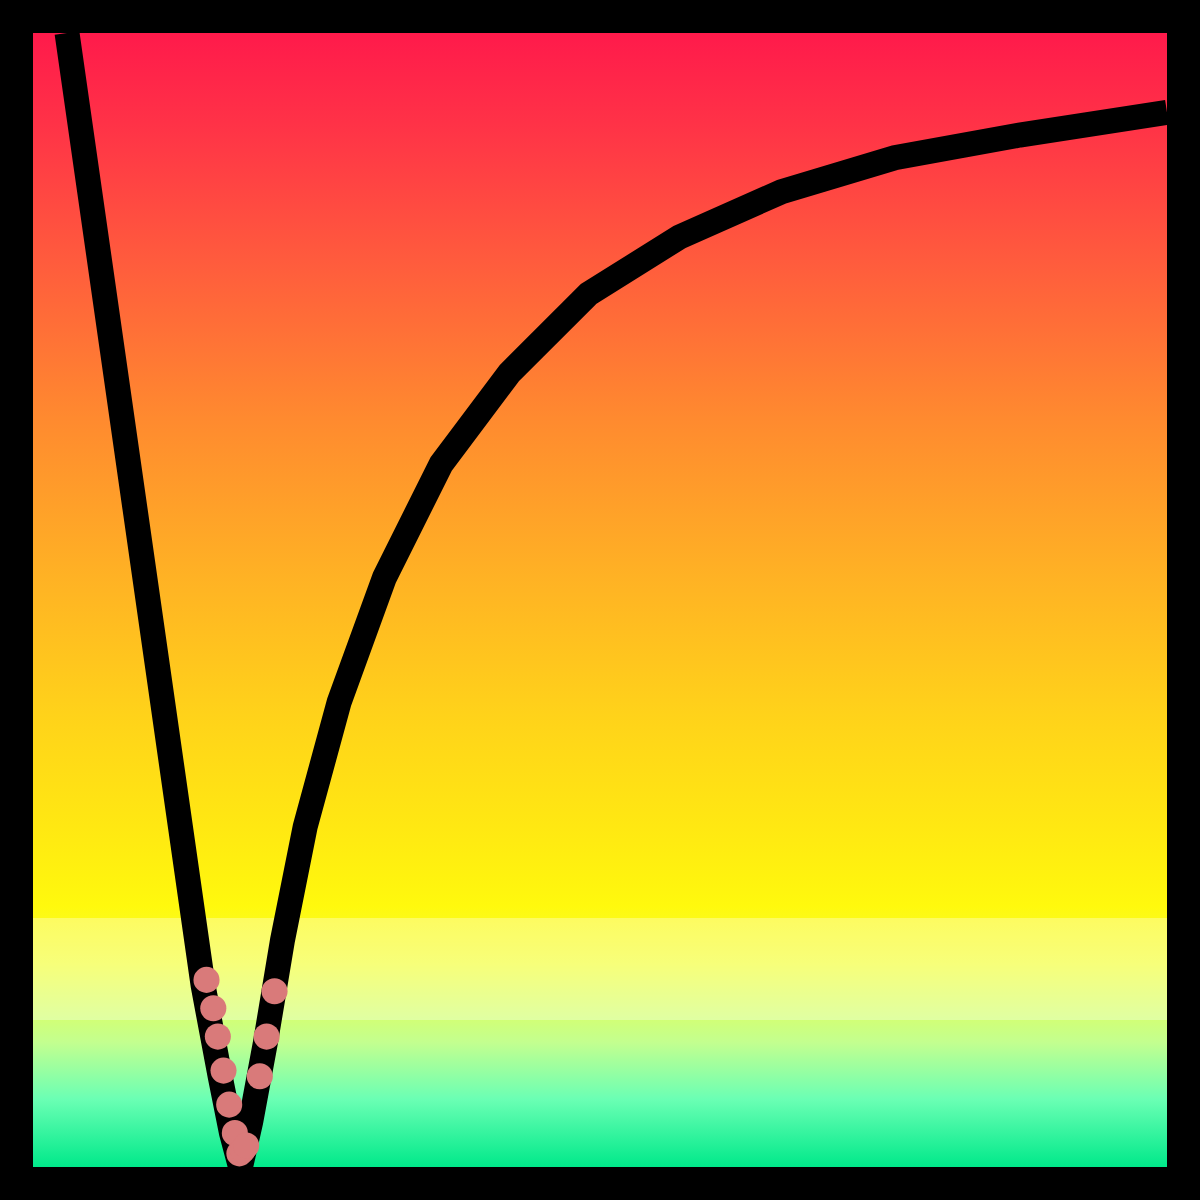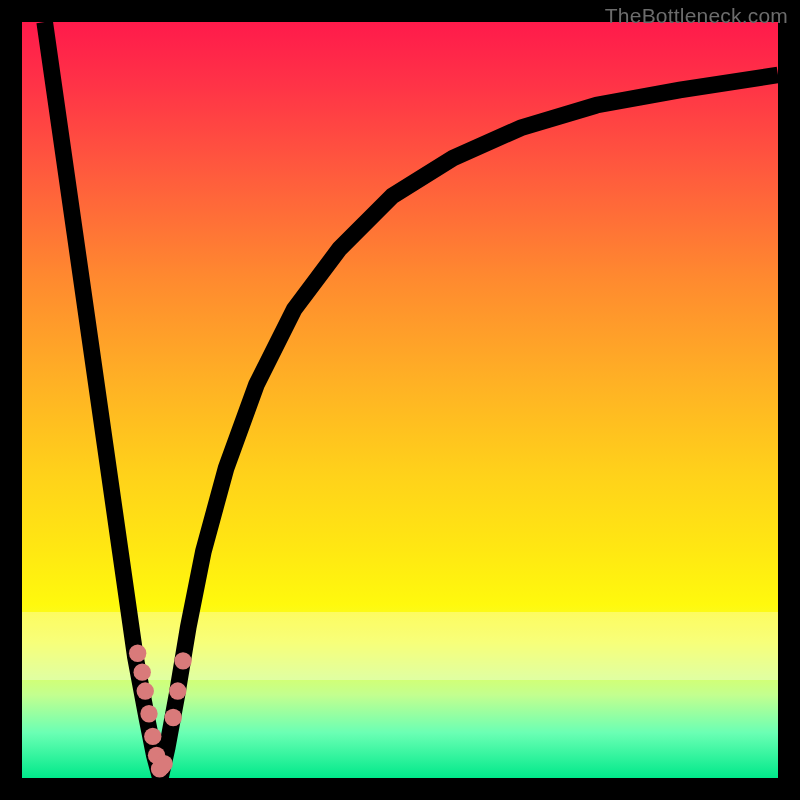--- a/index.html
+++ b/index.html
@@ -100,14 +100,13 @@
           <circle cx="18.2" cy="98.8" r="1.15" class="marker"></circle>
           <circle cx="18.5" cy="98.5" r="1.15" class="marker"></circle>
           <circle cx="18.8" cy="98.1" r="1.15" class="marker"></circle>
           <circle cx="20" cy="92" r="1.15" class="marker"></circle>
           <circle cx="20.6" cy="88.5" r="1.15" class="marker"></circle>
           <circle cx="21.3" cy="84.5" r="1.15" class="marker"></circle>
         </g>
     </svg>
   </div>
 
-  <div class="watermark">TheBottleneck.com</div>
 </div>
 
 </body></html>

